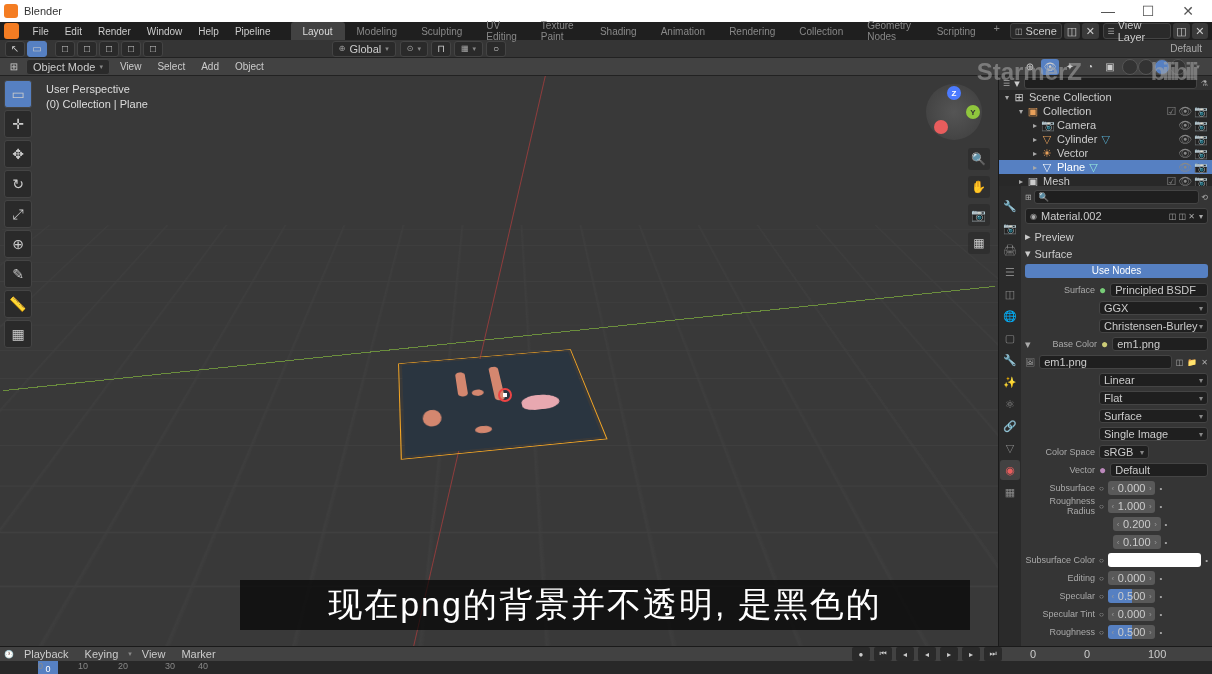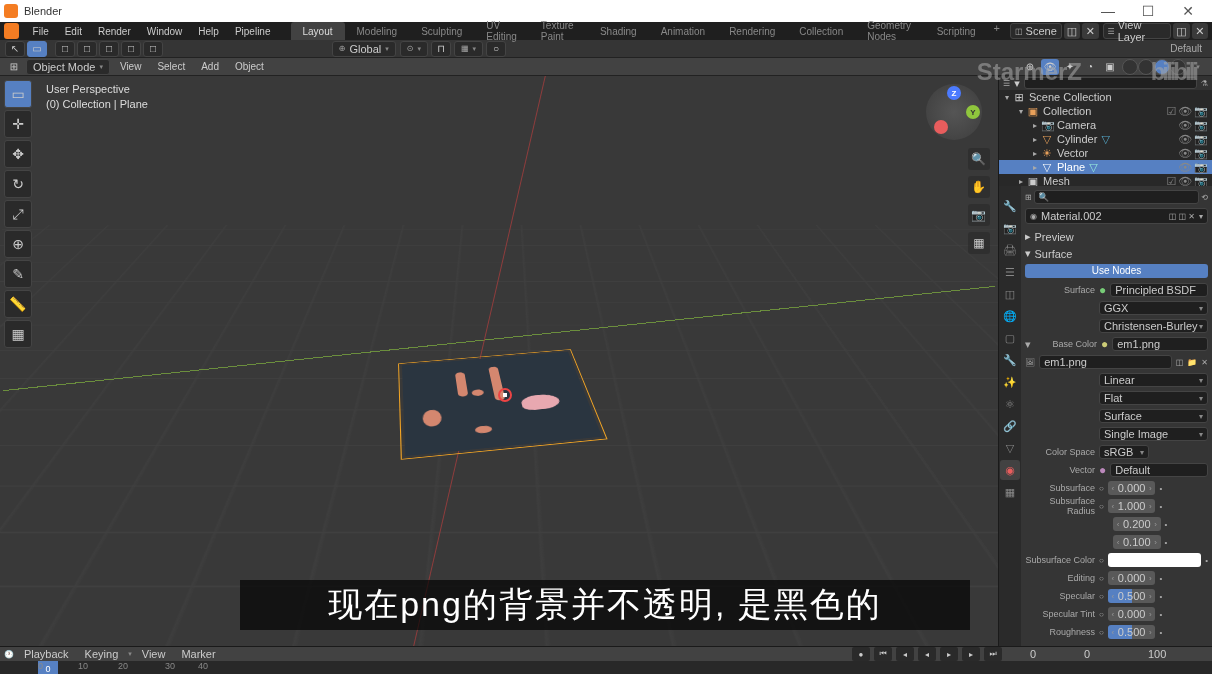--- a/index.html
+++ b/index.html
@@ -457,21 +457,21 @@
           <span class="field-label">Subsurface</span>
           <span class="mini-icon">○</span>
           <div class="num-field">
               <span class="arr">‹</span>
               <span class="val">0.000</span>
               <span class="arr">›</span>
             </div>
           <span class="mini-icon">•</span>
         </div>
         <div class="field-row">
-          <span class="field-label">Subsurface Radius</span>
+          <span class="field-label">Roughness Radius</span>
           <span class="mini-icon">○</span>
           <div class="num-field">
               <span class="arr">‹</span>
               <span class="val">1.000</span>
               <span class="arr">›</span>
             </div>
           <span class="mini-icon">•</span>
         </div>
         <div class="field-row">
           <span class="field-label"></span>

